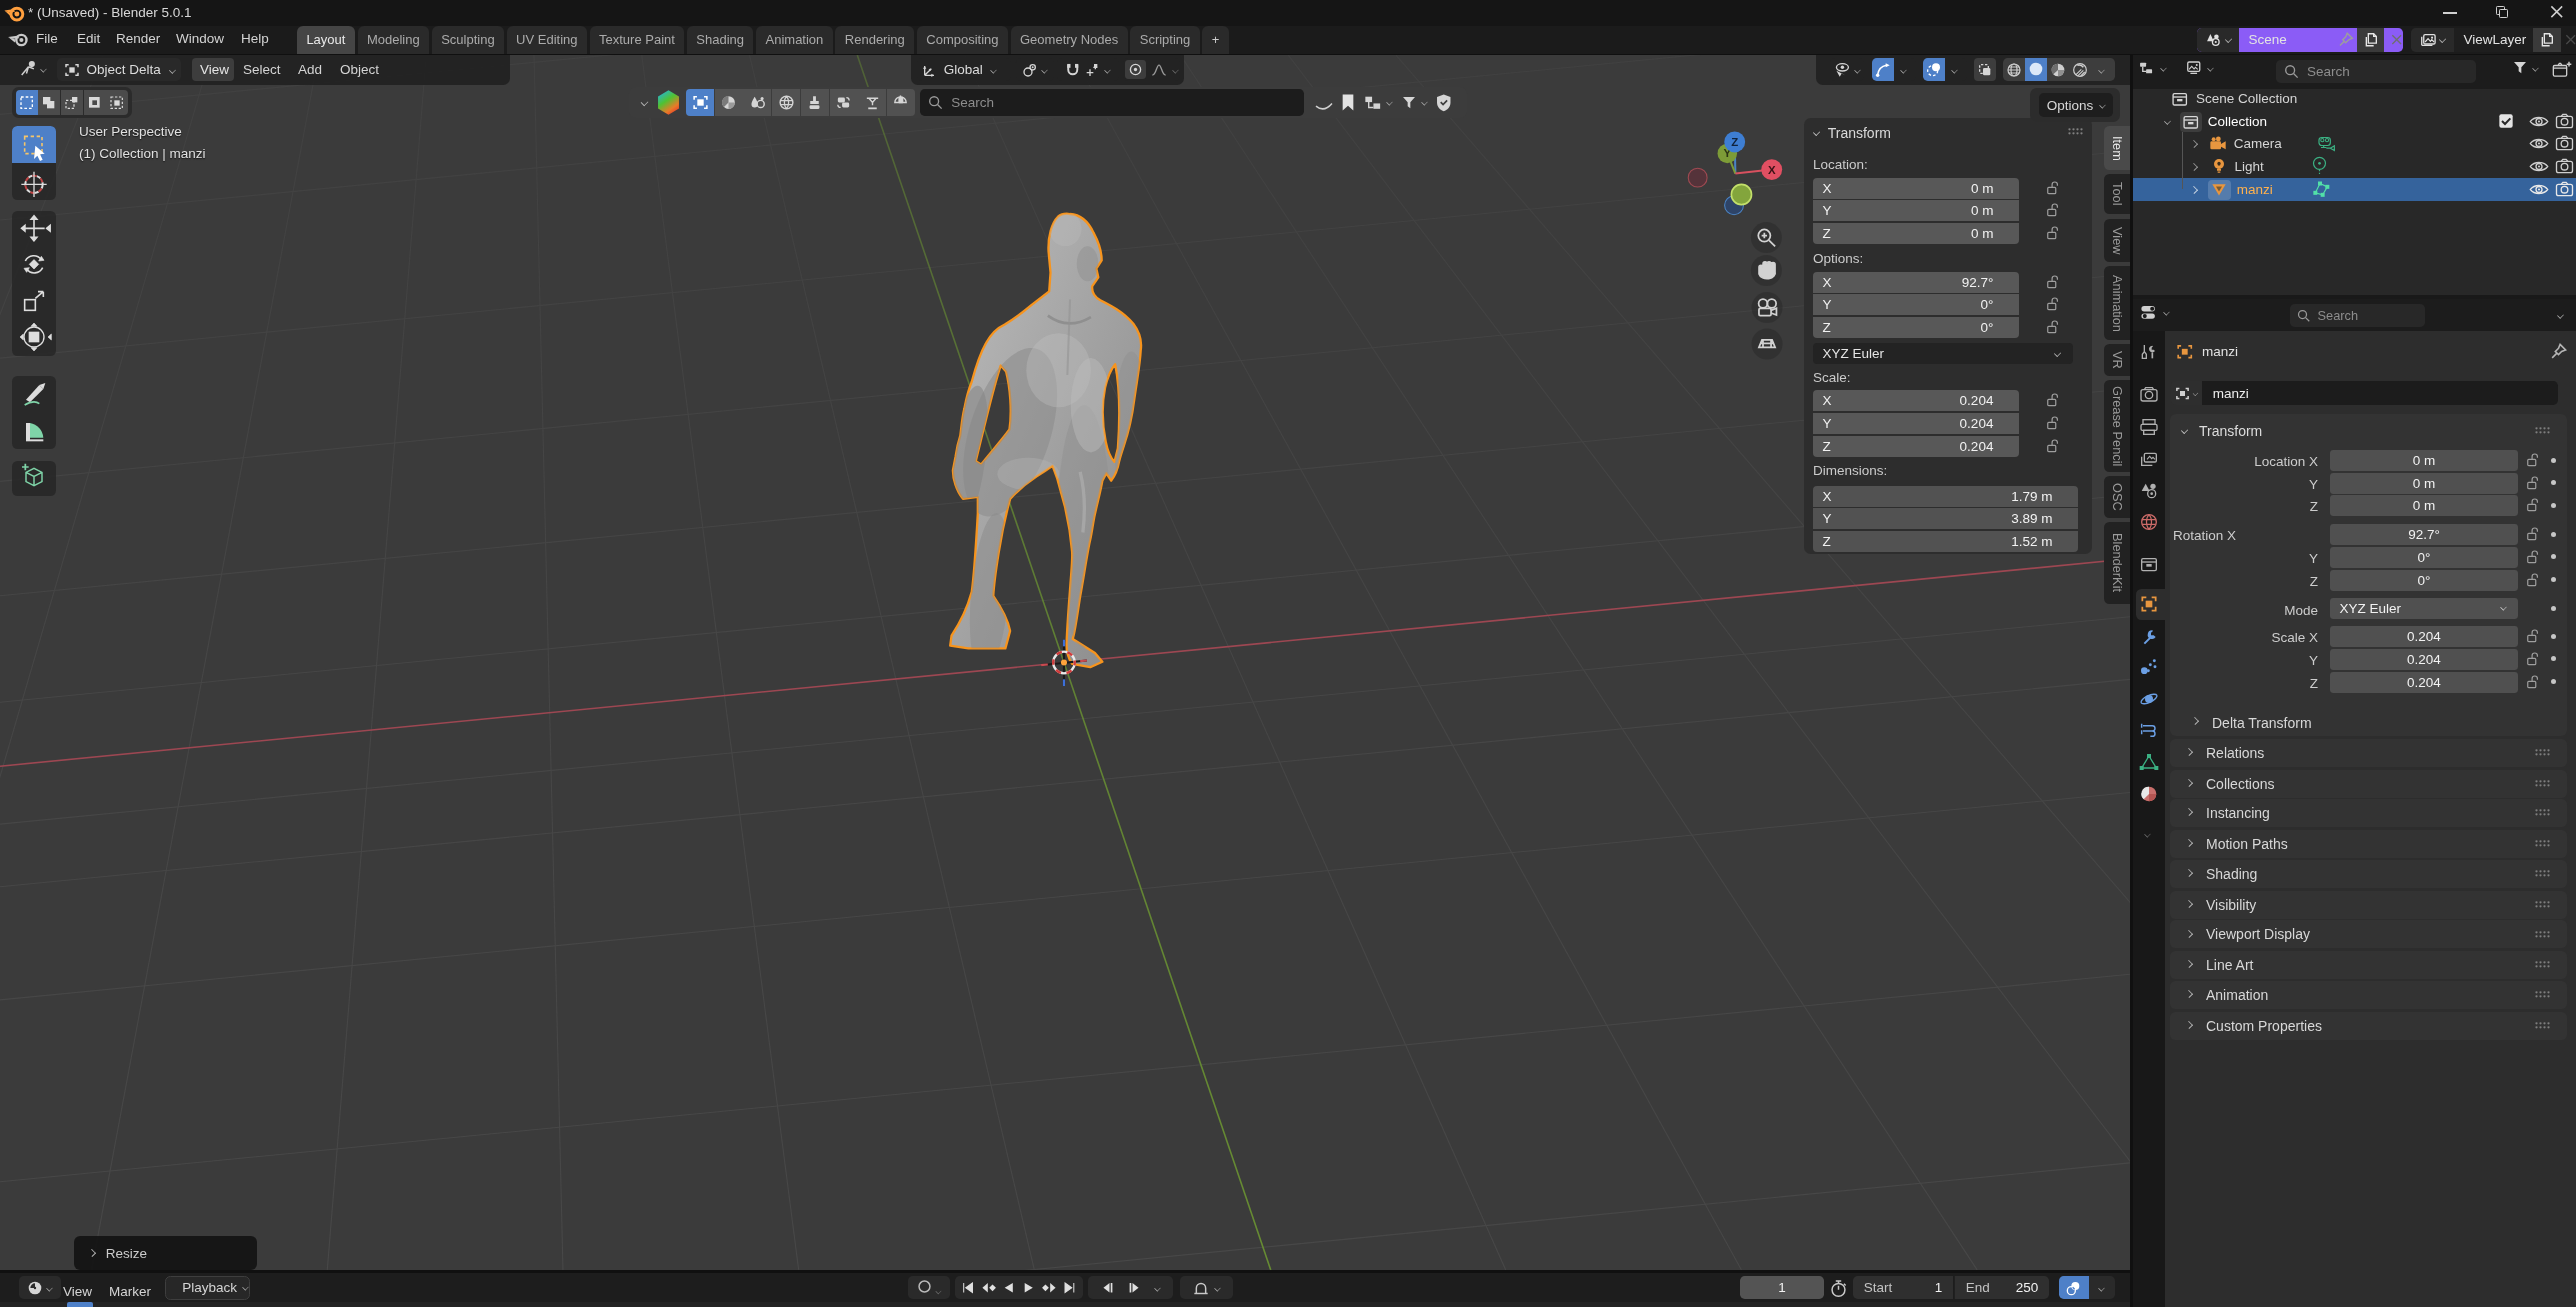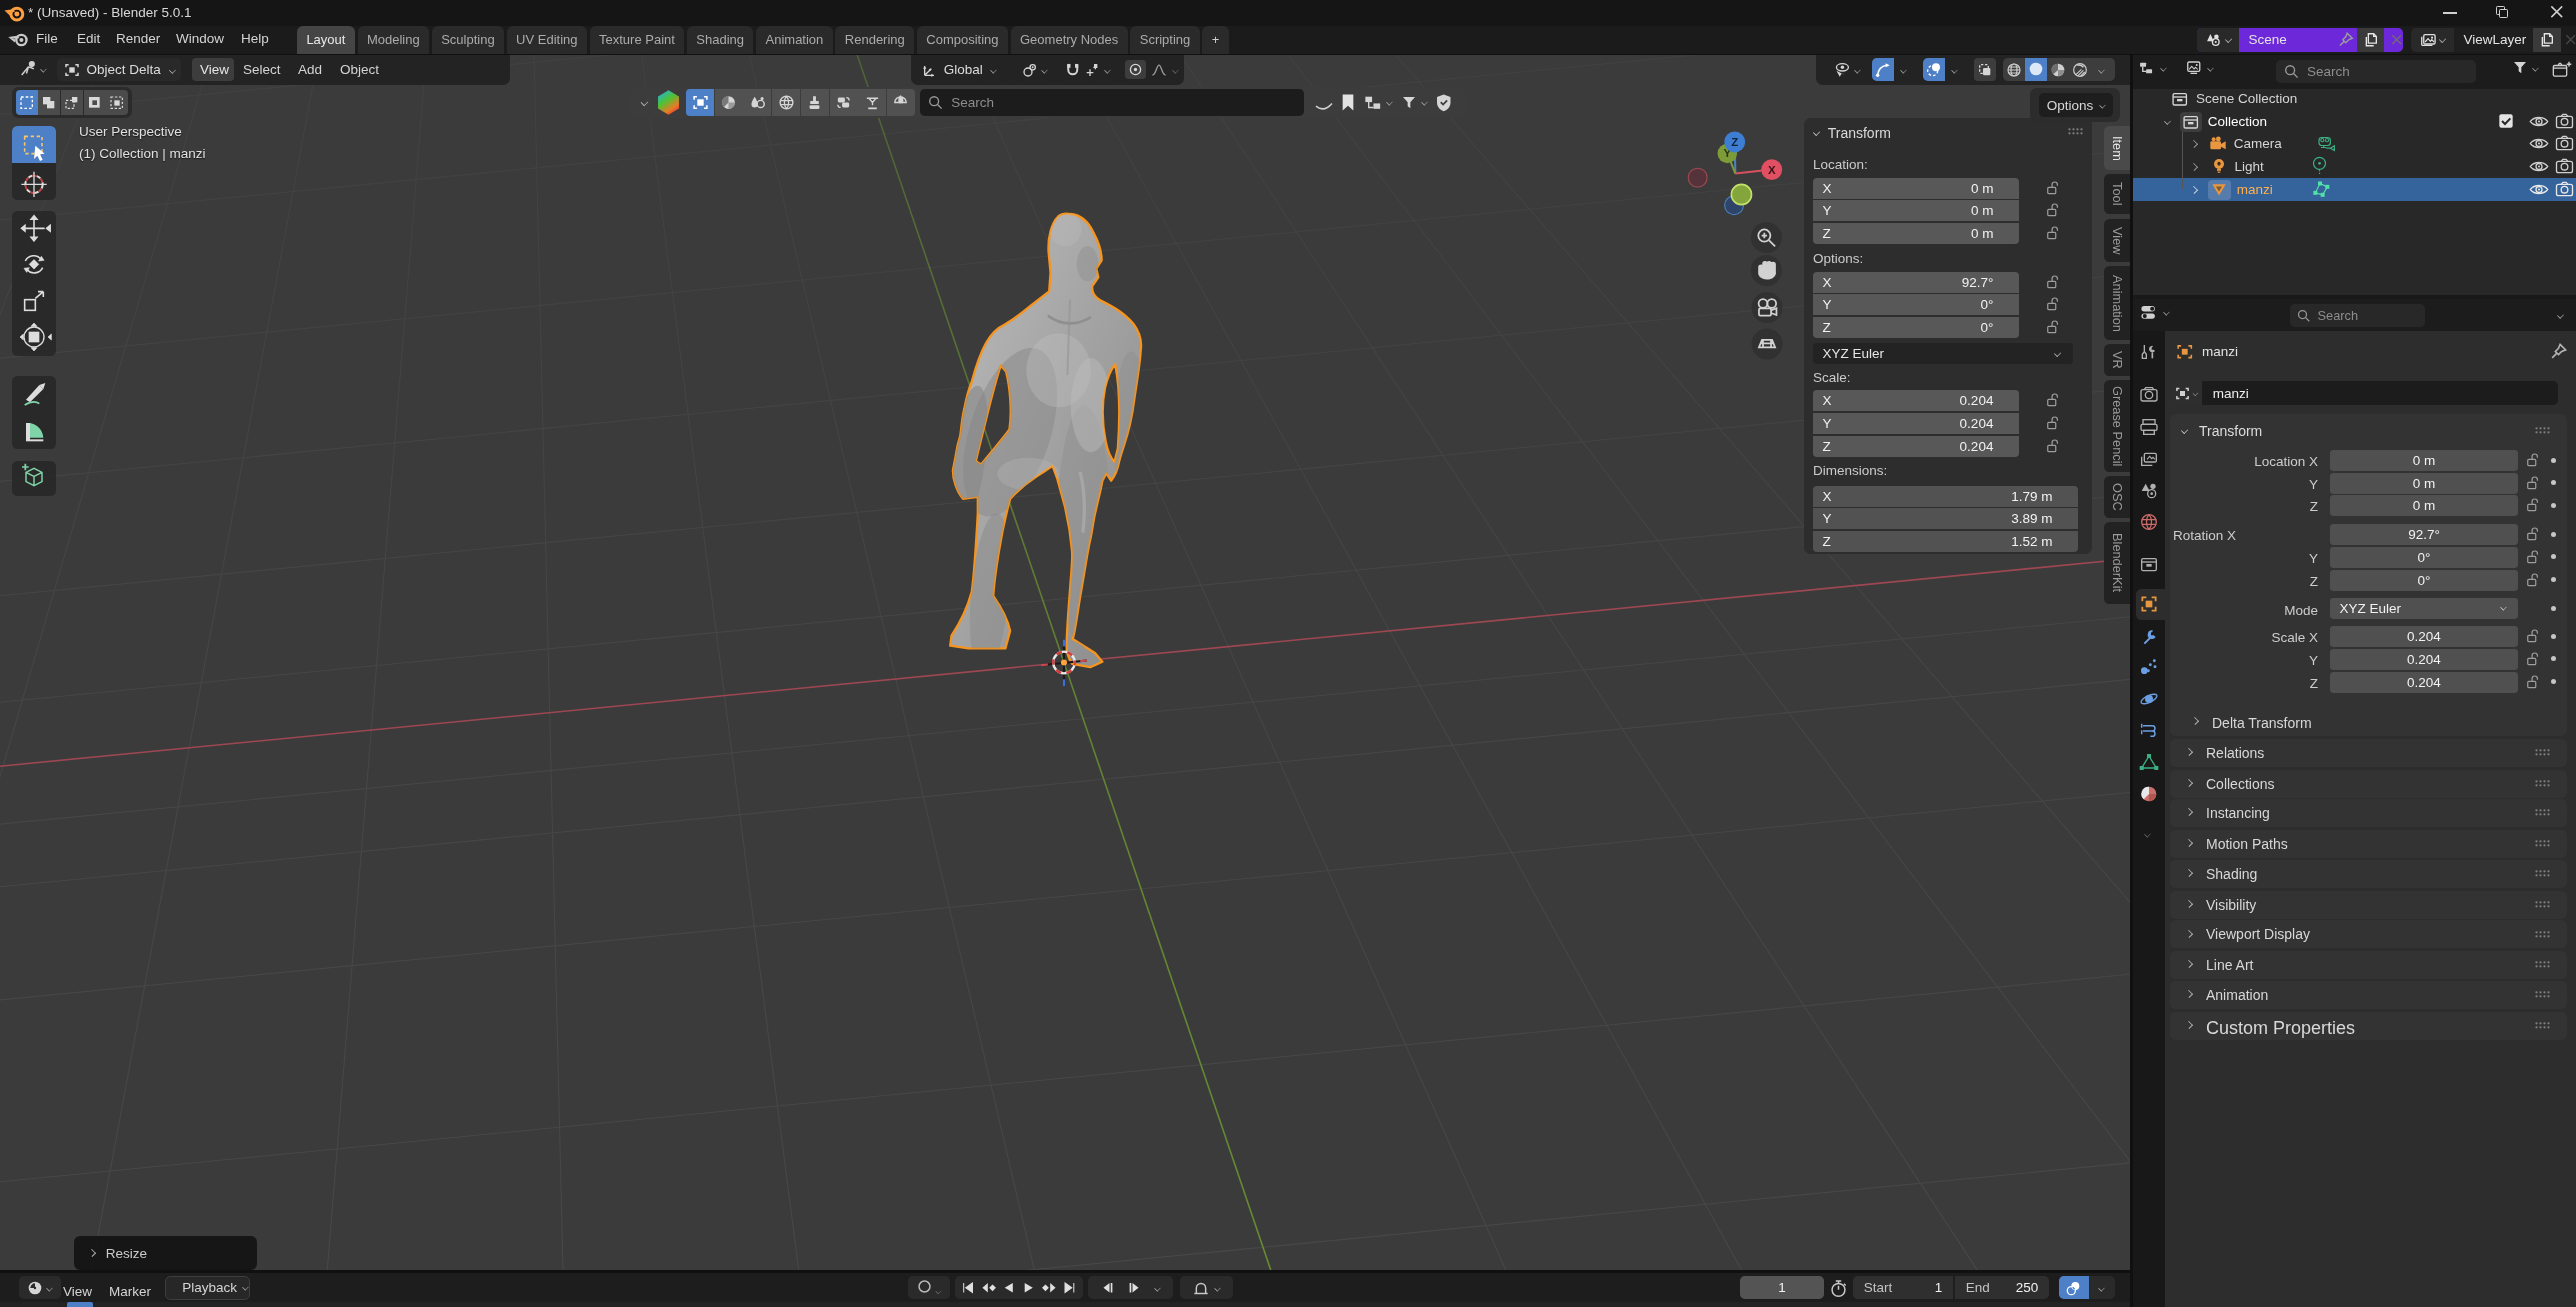--- a/index.html
+++ b/index.html
@@ -42,21 +42,21 @@
 </svg>
 <span class="abs menu" style="left:36px;top:31px">File</span>
 <span class="abs menu" style="left:77px;top:31px">Edit</span>
 <span class="abs menu" style="left:116px;top:31px">Render</span>
 <span class="abs menu" style="left:176px;top:31px">Window</span>
 <span class="abs menu" style="left:241px;top:31px">Help</span>
 <div class="abs" style="left:297px;top:26px;white-space:nowrap">
 <span class="tab act">Layout</span><span class="tab">Modeling</span><span class="tab">Sculpting</span><span class="tab">UV Editing</span><span class="tab">Texture Paint</span><span class="tab">Shading</span><span class="tab">Animation</span><span class="tab">Rendering</span><span class="tab">Compositing</span><span class="tab">Geometry Nodes</span><span class="tab">Scripting</span><span class="tab" style="padding:0 9.4px;color:#cfcfcf">+</span>
 </div>
 
-<div class="abs row" style="left:2197px;top:28px;width:206px;height:23.6px;background:#6d28d9;border-radius:4.7px">
+<div class="abs row" style="left:2197px;top:28px;width:206px;height:23.6px;background:#8b5cf6;border-radius:4.7px">
   <div class="row" style="width:42px;height:23.6px;background:#292929;border-radius:4.7px 0 0 4.7px;justify-content:center;gap:2.7px">
     <svg width="17.5" height="16" viewBox="0 0 26 24">
         <path d="M8 3 L13 14 L3 14 Z" fill="#e0e0e0"></path>
         <circle cx="17" cy="7" r="3.4" fill="#e0e0e0"></circle>
         <circle cx="16" cy="15" r="5" fill="none" stroke="#e0e0e0" stroke-width="2"></circle>
         <circle cx="16" cy="15" r="1.6" fill="#e0e0e0"></circle>
       </svg>
     <span class="cvd" style="transform:rotate(-45deg) scale(.8,.65)"></span>
   </div>
   <span style="color:#e3e3e3;font-size:13.5px;margin-left:9.4px">Scene</span>
@@ -1177,21 +1177,21 @@
         <circle cx="8" cy="2" r="1.7"></circle>
         <circle cx="8" cy="8" r="1.7"></circle>
         <circle cx="14" cy="2" r="1.7"></circle>
         <circle cx="14" cy="8" r="1.7"></circle>
         <circle cx="20" cy="2" r="1.7"></circle>
         <circle cx="20" cy="8" r="1.7"></circle>
       </g>
     </svg>
 <div class="abs" style="left:37px;top:957px;width:397px;height:28px;background:#333333;border-radius:5.4px"></div>
 <span class="cvr abs" style="left:53px;top:967px;border-color:#b5b5b5"></span>
-<span class="abs" style="left:73px;top:963px;font-size:18px;color:#d8d8d8">Custom Properties</span>
+<span class="abs" style="left:73px;top:963px;font-size:14px;color:#d8d8d8">Custom Properties</span>
 <svg class="abs" style="left:402px;top:967px" width="15" height="8" viewBox="0 0 22 12">
       <g fill="#7e7e7e">
         <circle cx="2" cy="2" r="1.7"></circle>
         <circle cx="2" cy="8" r="1.7"></circle>
         <circle cx="8" cy="2" r="1.7"></circle>
         <circle cx="8" cy="8" r="1.7"></circle>
         <circle cx="14" cy="2" r="1.7"></circle>
         <circle cx="14" cy="8" r="1.7"></circle>
         <circle cx="20" cy="2" r="1.7"></circle>
         <circle cx="20" cy="8" r="1.7"></circle>

